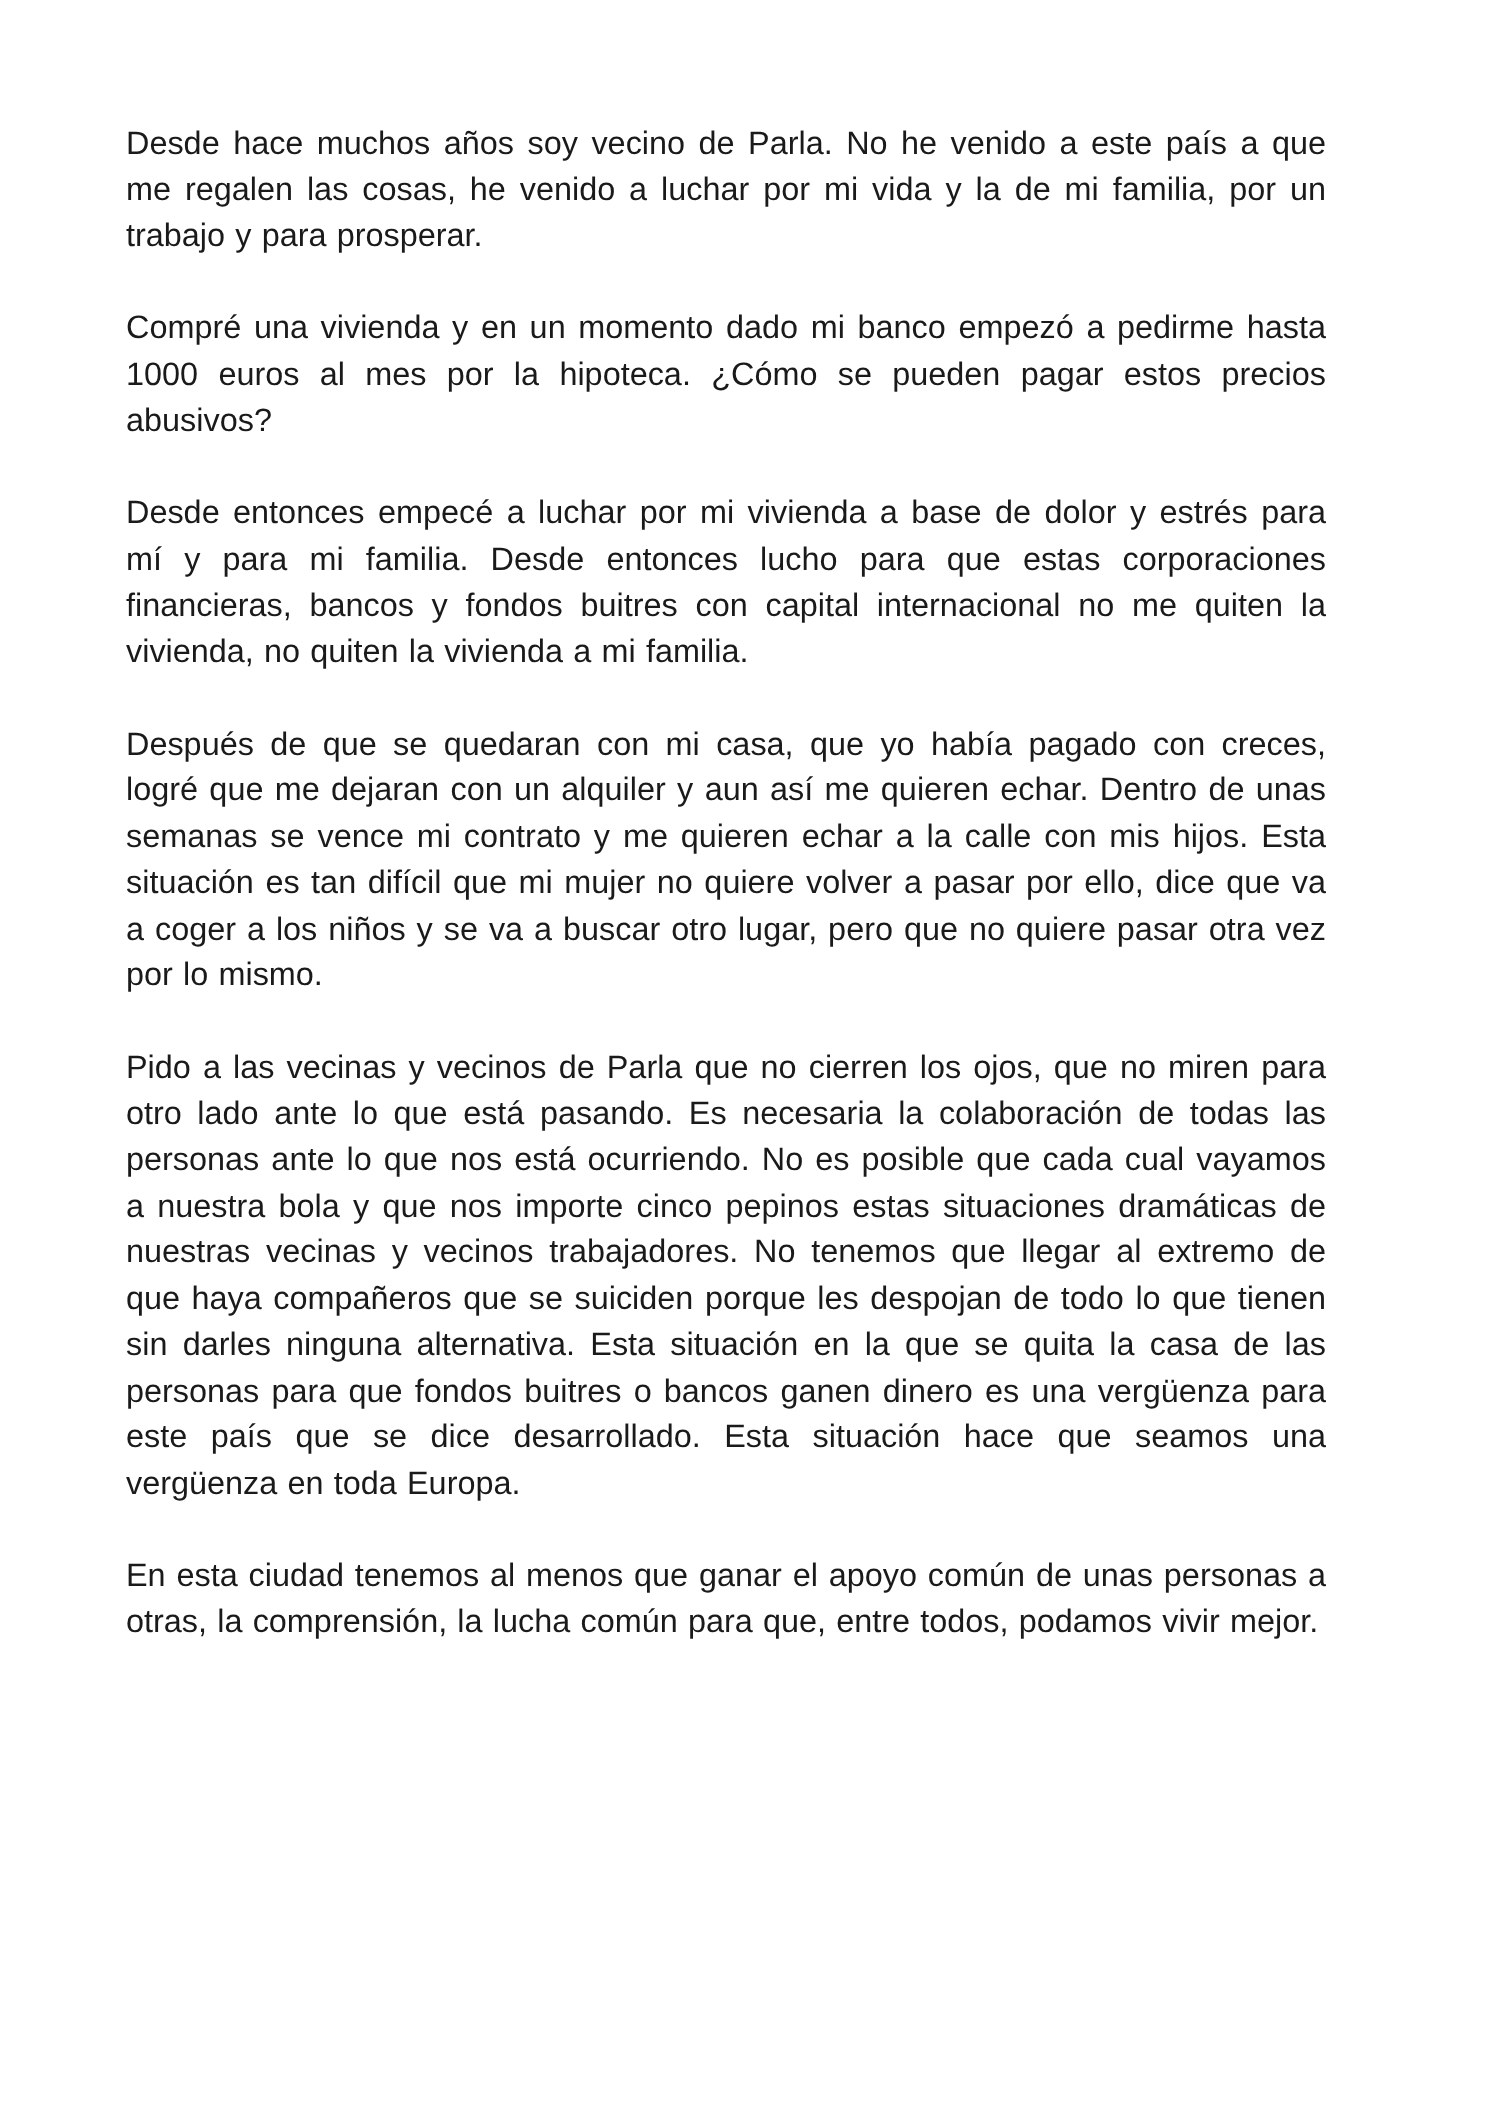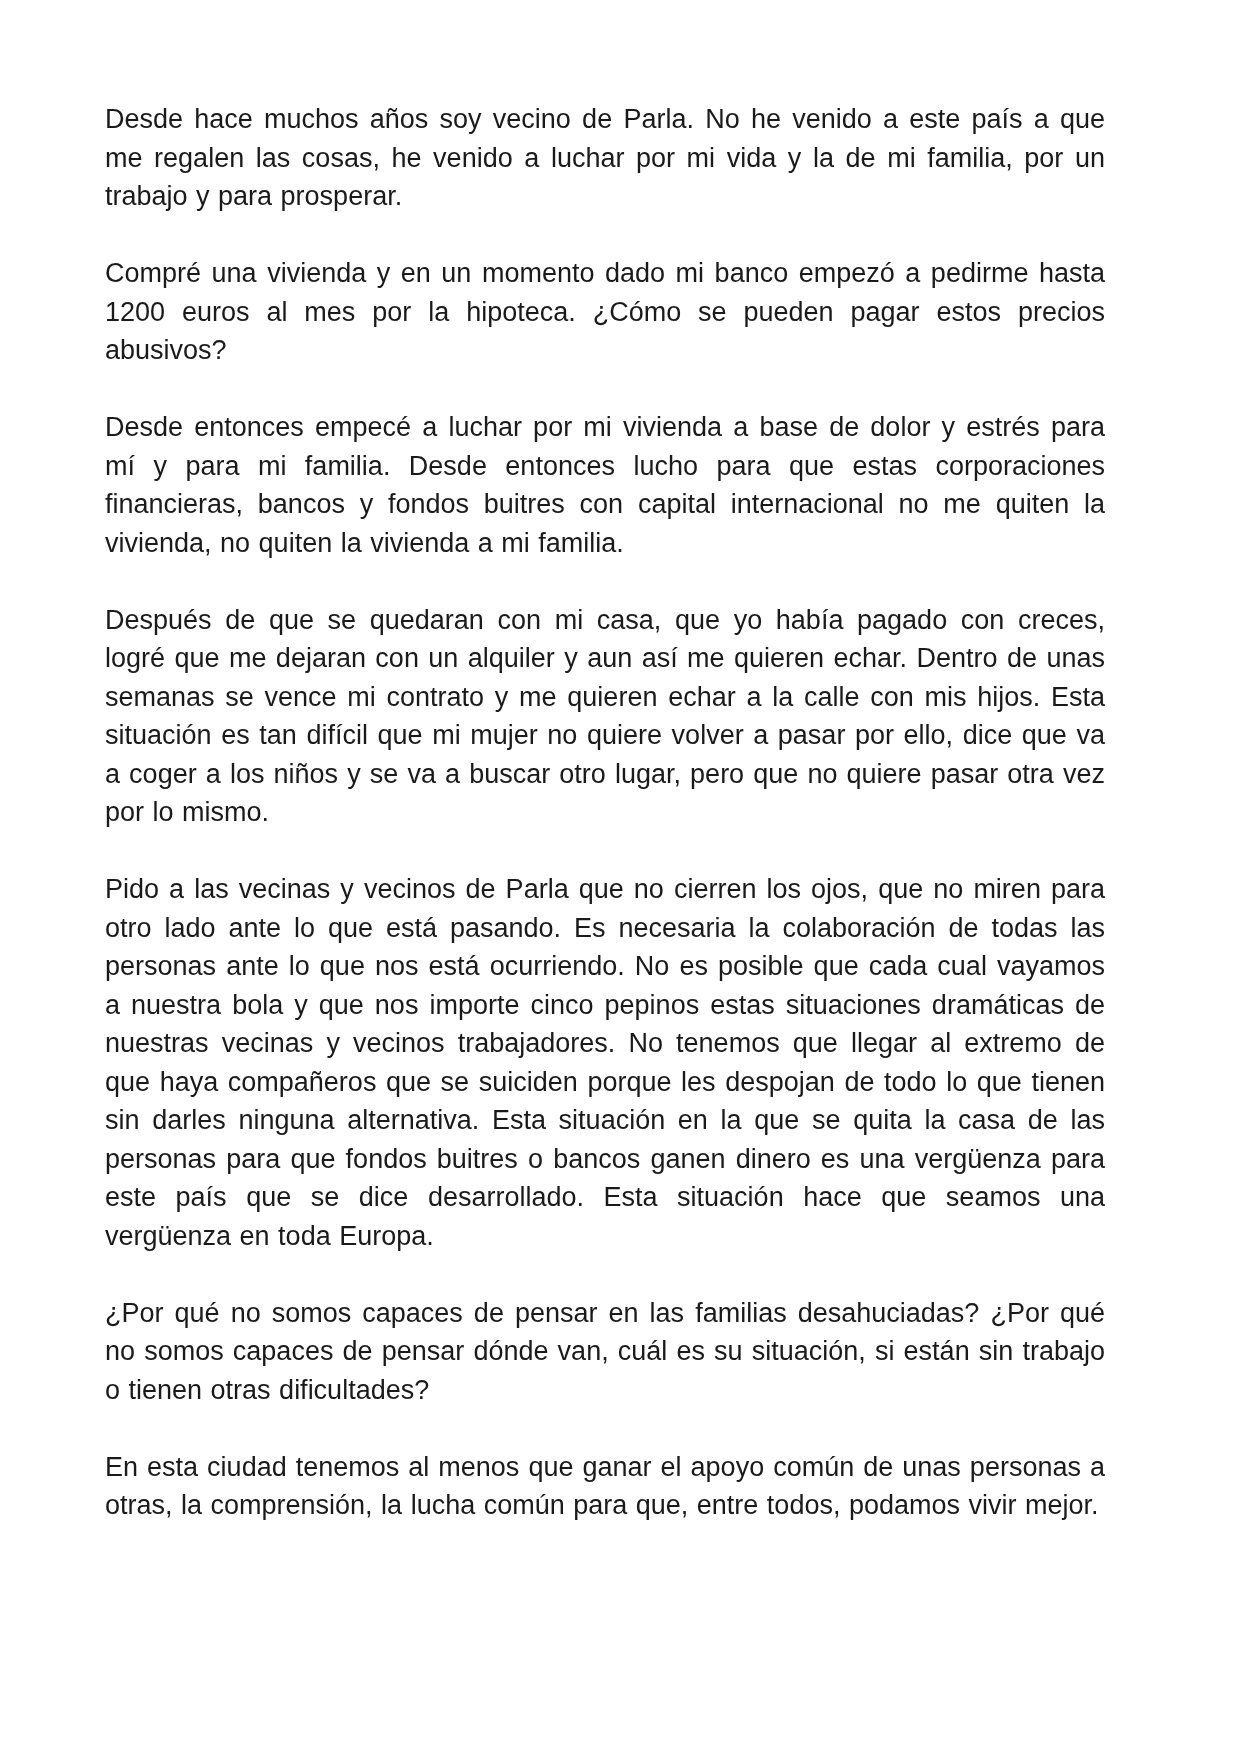--- a/index.html
+++ b/index.html
@@ -29,19 +29,18 @@
     letter-spacing: 0px;
     word-spacing: 1px;
     hyphens: none;
   }
 </style>
 </head>
 <body>
 
 <div class="page" style="--page-bg: #ffffff; --page-fg: #1a1a1a;">
   <p class="para">Desde hace muchos años soy vecino de Parla. No he venido a este país a que me regalen las cosas, he venido a luchar por mi vida y la de mi familia, por un trabajo y para prosperar.</p>
-  <p class="para">Compré una vivienda y en un momento dado mi banco empezó a pedirme hasta 1200 euros al mes por la hipoteca. ¿Cómo se pueden pagar estos precios abusivos?</p>
+  <p class="para">Compré una vivienda y en un momento dado mi banco empezó a pedirme hasta 1000 euros al mes por la hipoteca. ¿Cómo se pueden pagar estos precios abusivos?</p>
   <p class="para">Desde entonces empecé a luchar por mi vivienda a base de dolor y estrés para mí y para mi familia. Desde entonces lucho para que estas corporaciones financieras, bancos y fondos buitres con capital internacional no me quiten la vivienda, no quiten la vivienda a mi familia.</p>
   <p class="para">Después de que se quedaran con mi casa, que yo había pagado con creces, logré que me dejaran con un alquiler y aun así me quieren echar. Dentro de unas semanas se vence mi contrato y me quieren echar a la calle con mis hijos. Esta situación es tan difícil que mi mujer no quiere volver a pasar por ello, dice que va a coger a los niños y se va a buscar otro lugar, pero que no quiere pasar otra vez por lo mismo.</p>
   <p class="para">Pido a las vecinas y vecinos de Parla que no cierren los ojos, que no miren para otro lado ante lo que está pasando. Es necesaria la colaboración de todas las personas ante lo que nos está ocurriendo. No es posible que cada cual vayamos a nuestra bola y que nos importe cinco pepinos estas situaciones dramáticas de nuestras vecinas y vecinos trabajadores. No tenemos que llegar al extremo de que haya compañeros que se suiciden porque les despojan de todo lo que tienen sin darles ninguna alternativa. Esta situación en la que se quita la casa de las personas para que fondos buitres o bancos ganen dinero es una vergüenza para este país que se dice desarrollado. Esta situación hace que seamos una vergüenza en toda Europa.</p>
-  <p class="para">¿Por qué no somos capaces de pensar en las familias desahuciadas? ¿Por qué no somos capaces de pensar dónde van, cuál es su situación, si están sin trabajo o tienen otras dificultades?</p>
   <p class="para">En esta ciudad tenemos al menos que ganar el apoyo común de unas personas a otras, la comprensión, la lucha común para que, entre todos, podamos vivir mejor.</p>
 </div>
 
 </body></html>

